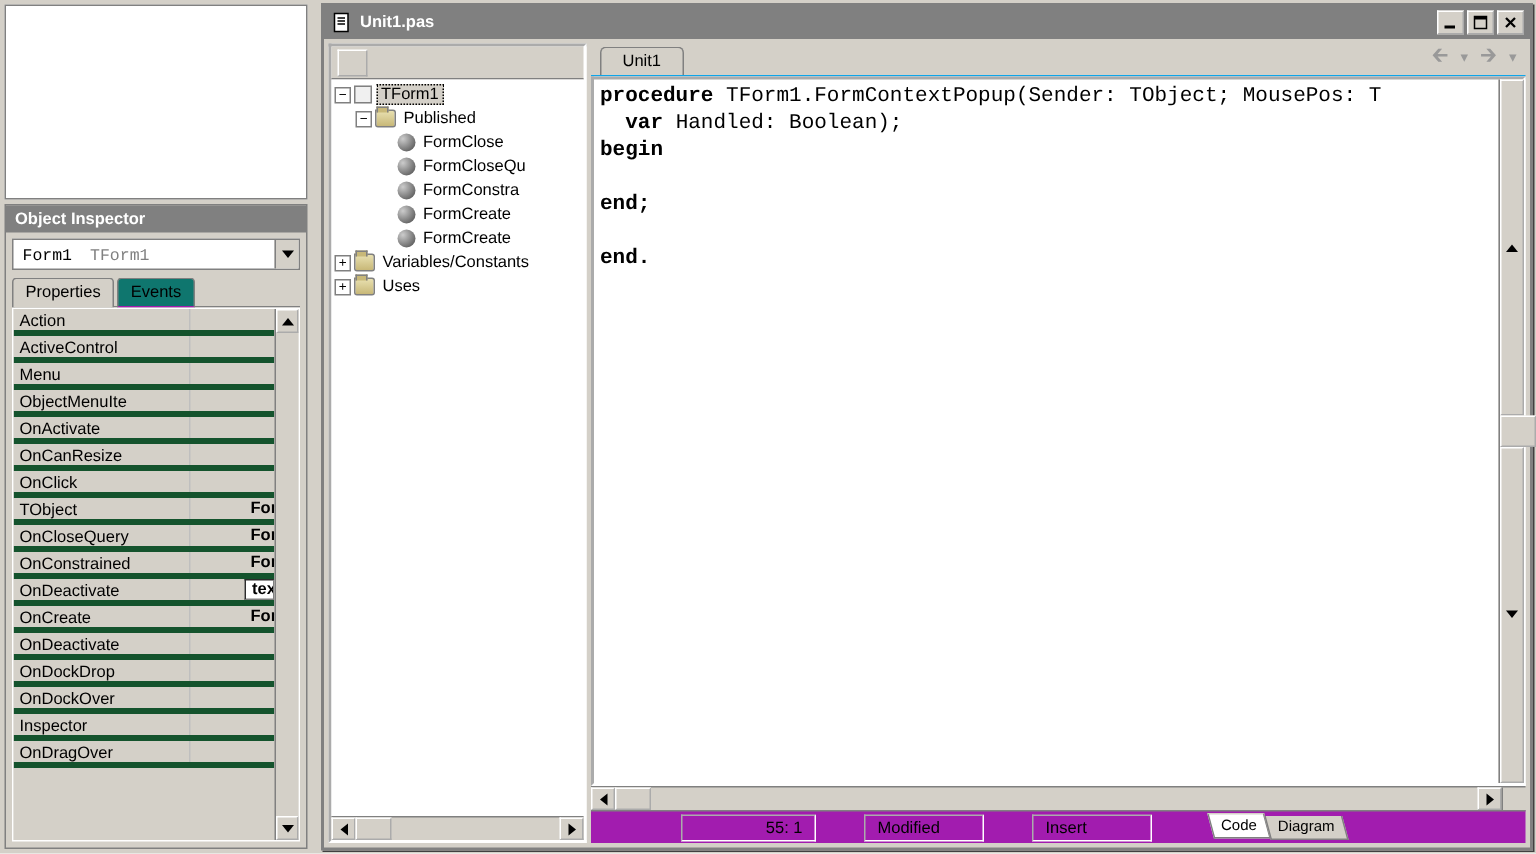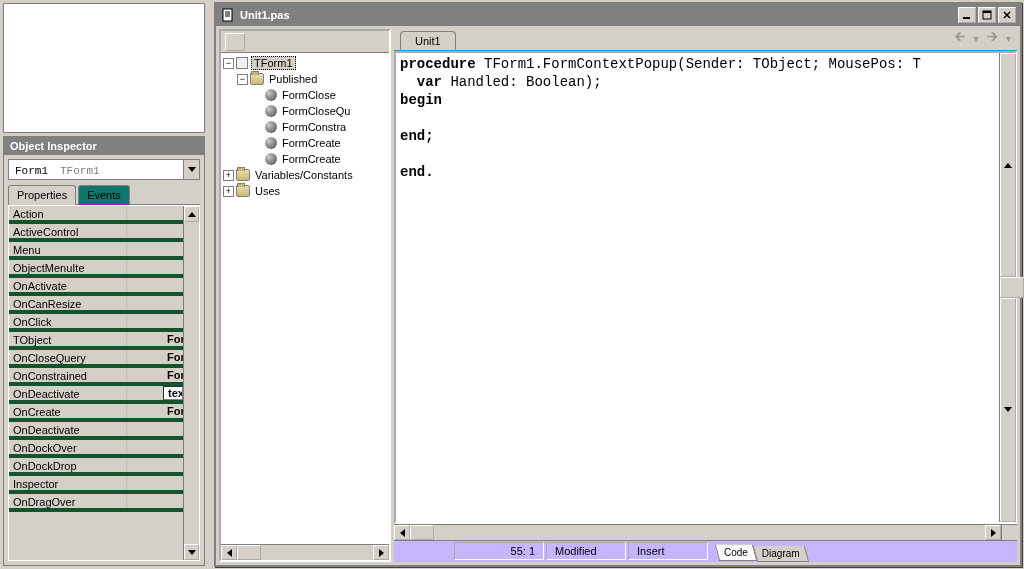--- a/index.html
+++ b/index.html
@@ -60,21 +60,21 @@
 .nav-arrows { margin-left: auto; display: flex; align-items: center; padding: 0 6px; gap: 8px; color: #999; }
 .nav-arrows span { cursor: pointer; font-size: 14px; }
 .code-area-wrap { flex: 1; border: 2px inset #fff; background: #fff; display: flex; min-height: 0; }
 .code-area { flex: 1; font-family: Liberation Mono, monospace; font-size: 14px; padding: 2px 4px; white-space: pre; overflow: auto; line-height: 18px; }
 .code-area b { font-weight: bold; }
 .code-vscroll { width: 16px; background: #d4d0c8; border-left: 1px solid #808080; display: flex; flex-direction: column; }
 .hscroll-row { height: 16px; display: flex; background: #d4d0c8; border-top: 1px solid #808080; }
 .hscroll-btn { width: 16px; height: 100%; background: #d4d0c8; border: 1px outset #fff; display: flex; align-items: center; justify-content: center; font-size: 8px; }
 .hscroll-thumb { width: 24px; height: 100%; background: #d4d0c8; border: 1px outset #fff; }
 
-.statusbar { height: 22px; border-top: 1px solid #808080; display: flex; align-items: flex-end; background: #c4b5fd; }
+.statusbar { height: 22px; border-top: 1px solid #808080; display: flex; align-items: center; background: #a21caf; gap: 30px; }
 .sb-cell { border: 1px inset #fff; margin: 2px 1px; padding: 2px 8px; display: flex; align-items: center; font-size: 11px; }
 .sb-pos { width: 90px; justify-content: flex-end; margin-left: 60px; }
 .sb-mod { width: 80px; }
 .sb-ins { width: 80px; }
 .sb-tabs { margin-left: 8px; display: flex; align-items: center; gap: 0; }
 .sb-tab { border: 1px solid #808080; border-top: none; padding: 2px 6px; font-size: 10px; background: #d4d0c8; cursor: pointer; transform: skewX(15deg); }
 .sb-tab span { display: inline-block; transform: skewX(-15deg); }
 .sb-tab.activebot { border-top: 1px solid #d4d0c8; position: relative; top: -1px; background: #fff; }
 
 .tri-down { width: 0; height: 0; border-left: 4px solid transparent; border-right: 4px solid transparent; border-top: 5px solid #000; }
@@ -178,27 +178,27 @@
               <span>FormCreate</span>
             </div>
           </div>
           <div class="oi-row">
             <div class="oi-prop">OnDeactivate</div>
             <div class="oi-val">
               <span></span>
             </div>
           </div>
           <div class="oi-row">
+            <div class="oi-prop">OnDockDrop</div>
+            <div class="oi-val">
+              <span></span>
+            </div>
+          </div>
+          <div class="oi-row">
             <div class="oi-prop">OnDockOver</div>
-            <div class="oi-val">
-              <span></span>
-            </div>
-          </div>
-          <div class="oi-row">
-            <div class="oi-prop">OnDockDrop</div>
             <div class="oi-val">
               <span></span>
             </div>
           </div>
           <div class="oi-row">
             <div class="oi-prop">Inspector</div>
             <div class="oi-val">
               <span></span>
             </div>
           </div>

